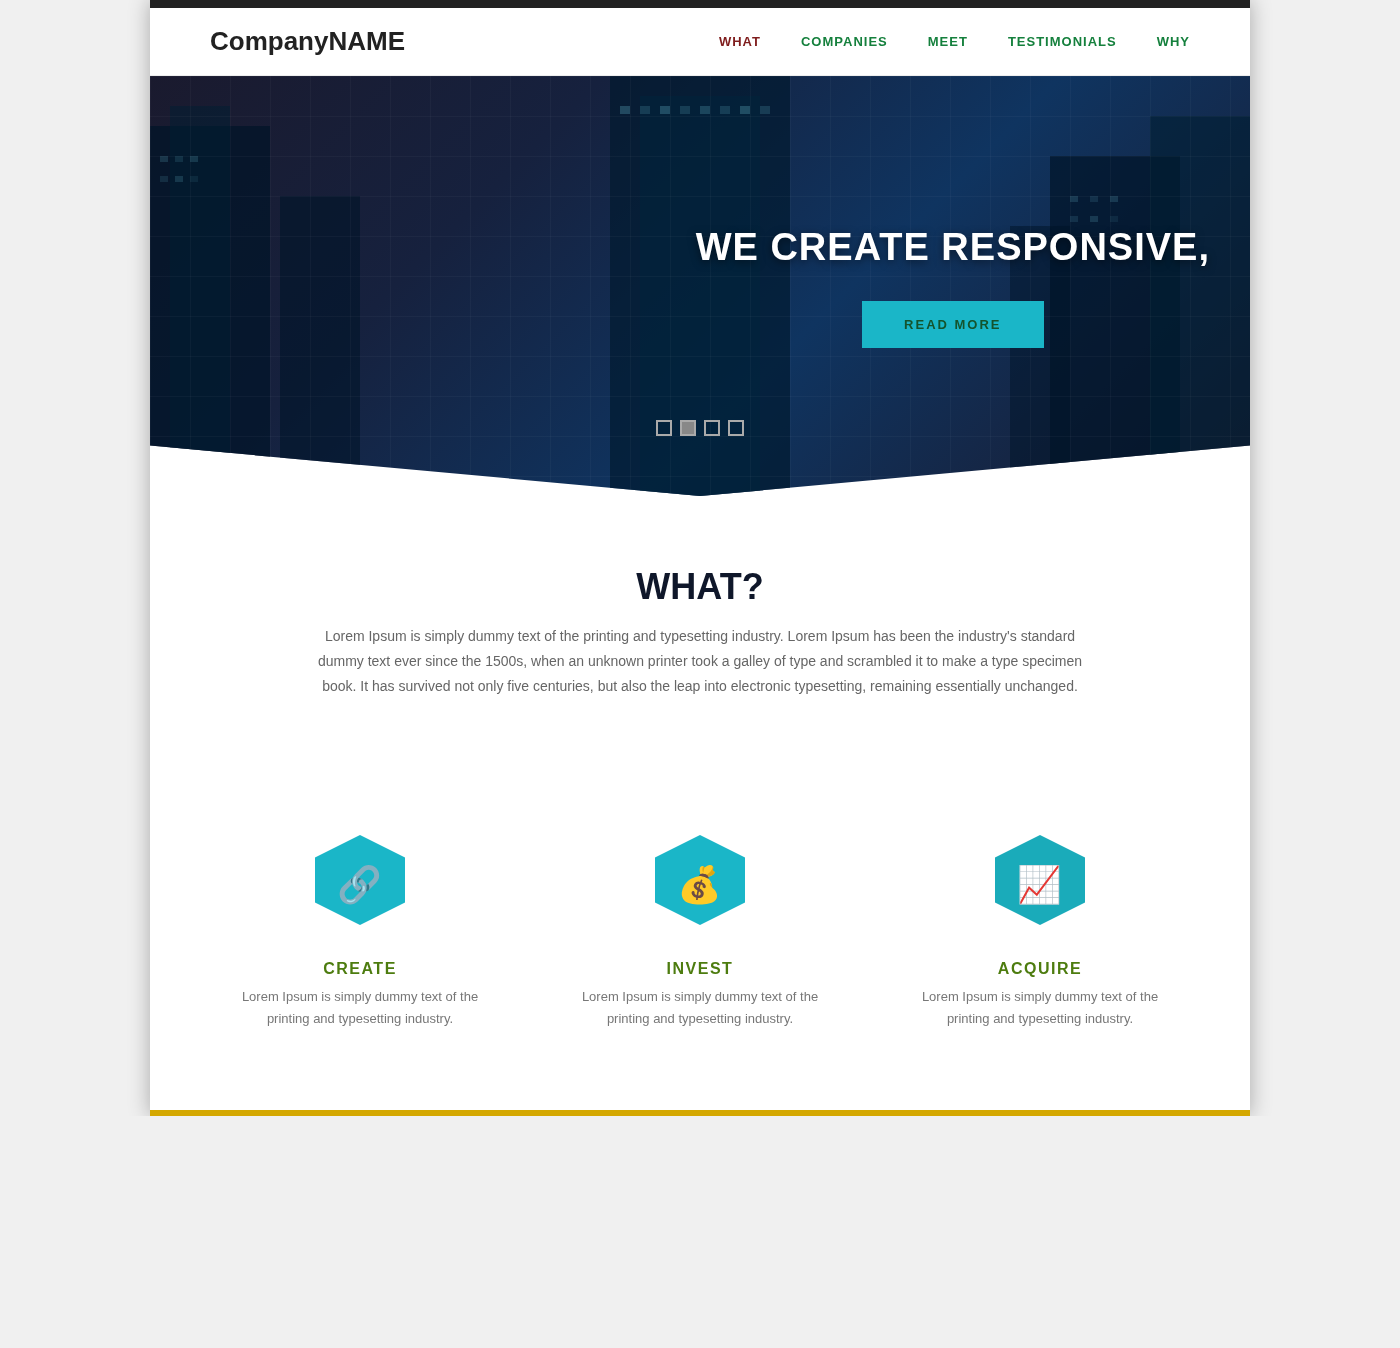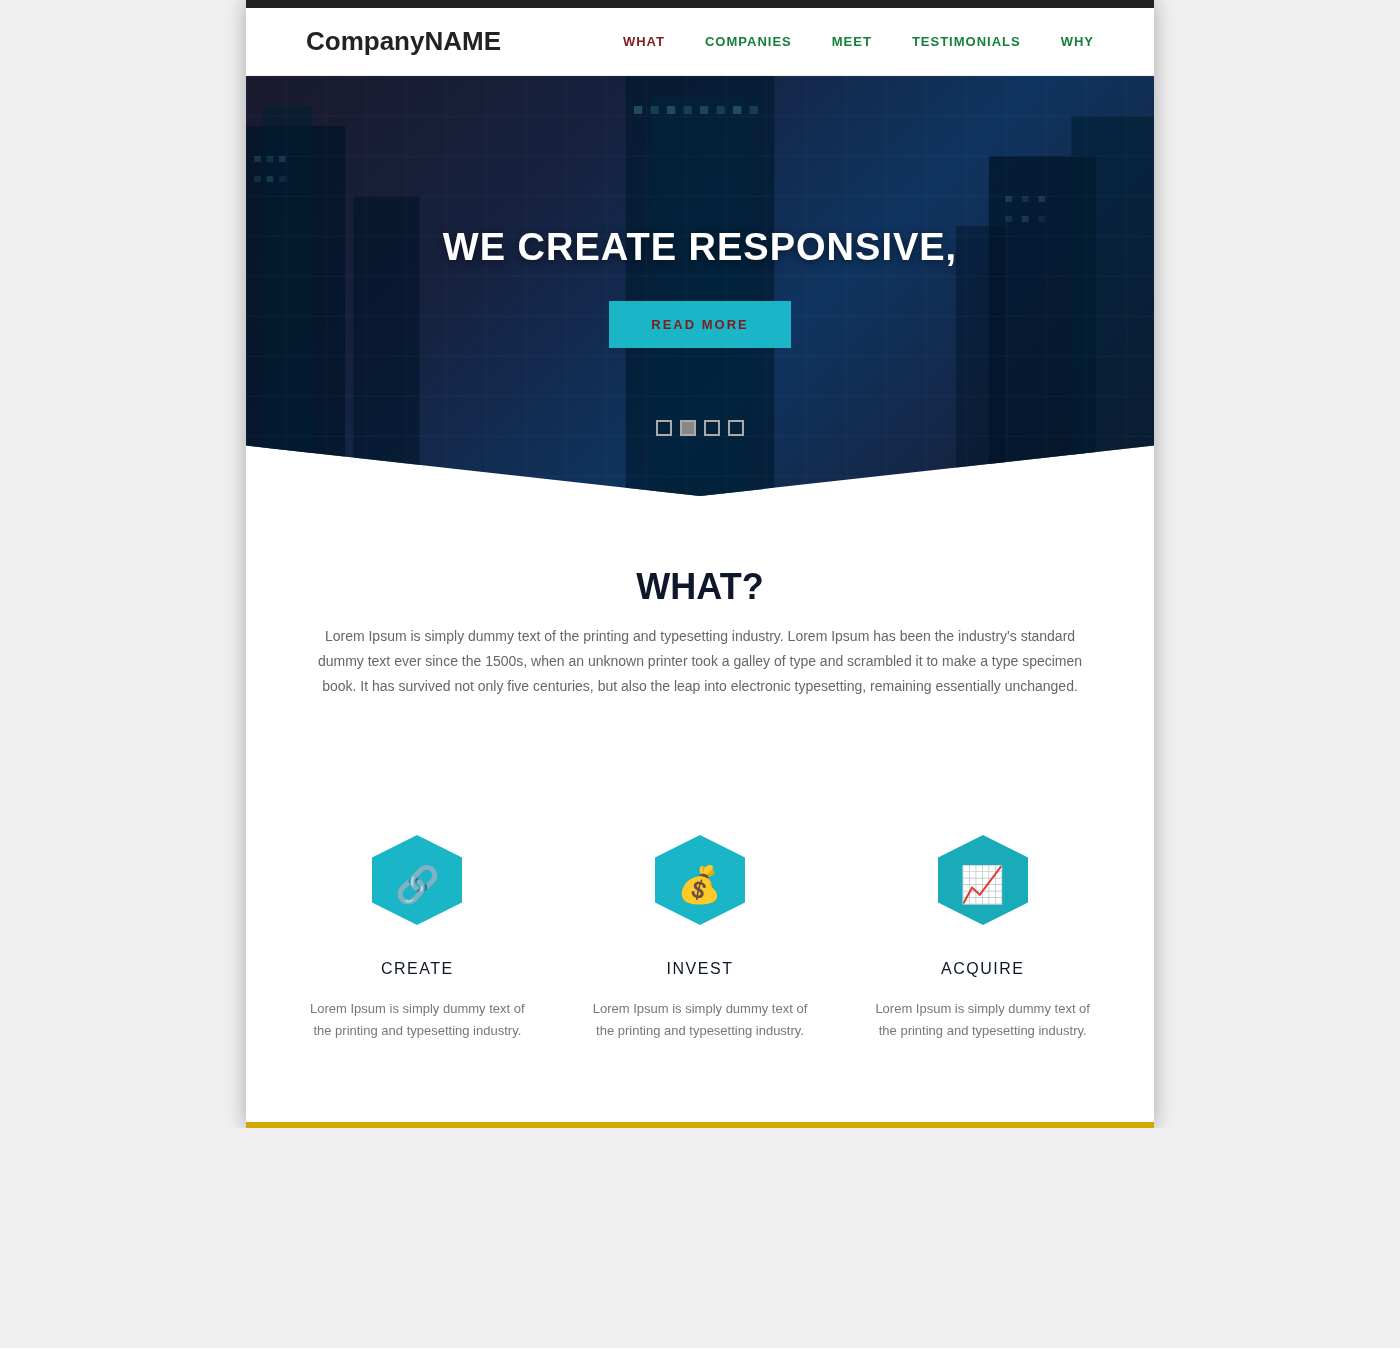--- a/index.html
+++ b/index.html
@@ -1,19 +1,19 @@
 <!DOCTYPE html>
 <html><head>
   <meta charset="utf-8">
   <style>
     * { margin: 0; padding: 0; box-sizing: border-box; }
     body { font-family: 'Arial', sans-serif; background: #f0f0f0; }
 
     .page-wrapper {
-      width: 908px;
+      width: 1100px;
       margin: 0 auto;
       background: #fff;
       box-shadow: 0 0 20px rgba(0,0,0,0.3);
     }
 
     
     .top-bar {
       height: 8px;
       background: #222;
     }
@@ -62,21 +62,21 @@
 
     
     .hero {
       position: relative;
       width: 100%;
       height: 420px;
       background: linear-gradient(135deg, #1a1a2e 0%, #16213e 30%, #0f3460 60%, #1a1a2e 100%);
       overflow: hidden;
       display: flex;
       flex-direction: column;
-      align-items: center;
+      align-items: flex-end;
       justify-content: center;
       clip-path: polygon(0 0, 100% 0, 100% 88%, 50% 100%, 0 88%);
     }
 
     
     .hero-bg {
       position: absolute;
       top: 0; left: 0; right: 0; bottom: 0;
       overflow: hidden;
     }
@@ -94,21 +94,21 @@
       color: #fff;
       text-transform: uppercase;
       line-height: 1.25;
       letter-spacing: 1px;
       margin-bottom: 30px;
       text-shadow: 0 2px 8px rgba(0,0,0,0.5);
     }
 
     .hero-btn {
       background: #1ab6c8;
-      color: #7f1d1d;
+      color: #14532d;
       border: 2px solid #1ab6c8;
       padding: 14px 40px;
       font-size: 13px;
       font-weight: 700;
       letter-spacing: 2px;
       text-transform: uppercase;
       cursor: pointer;
       display: inline-block;
     }
 
@@ -194,25 +194,25 @@
       position: absolute;
       font-size: 36px;
       color: #fff;
       top: 50%;
       left: 50%;
       transform: translate(-50%, -50%);
     }
 
     .feature-title {
       font-size: 16px;
-      font-weight: 400;
-      color: #0f172a;
+      font-weight: 700;
+      color: #4d7c0f;
       letter-spacing: 1.5px;
       text-transform: uppercase;
-      margin-bottom: 20px;
+      margin-bottom: 8px;
     }
 
     .feature-text {
       font-size: 13px;
       color: #777;
       line-height: 1.7;
     }
 
     
     .bottom-bar {

